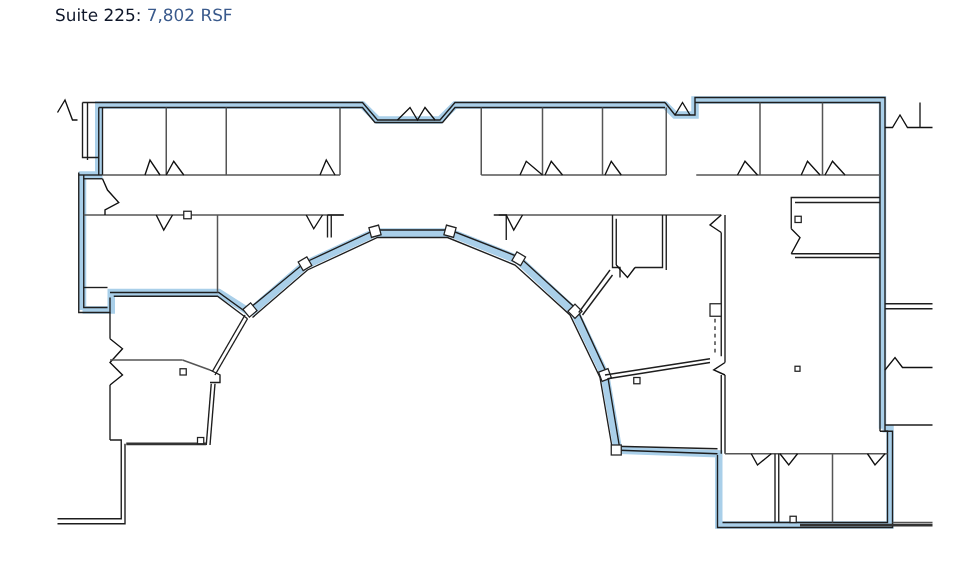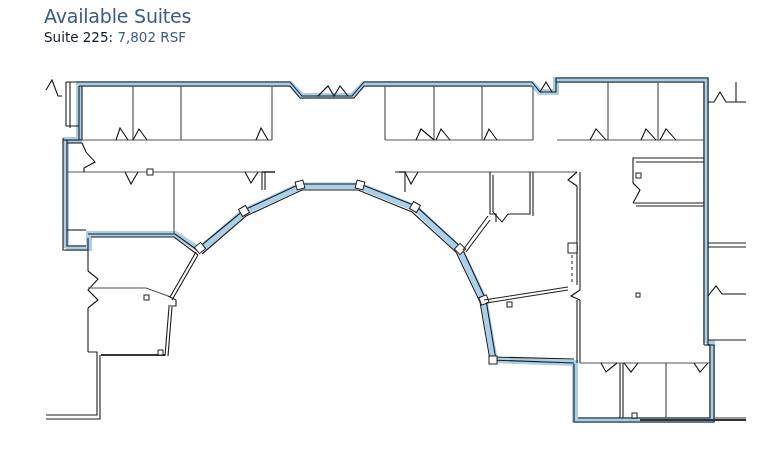--- a/index.html
+++ b/index.html
@@ -41,21 +41,20 @@
     .w  { fill: none; stroke: #1e1e1e; stroke-width: 1.1; }
     .wg { fill: none; stroke: #555; stroke-width: 1.2; }
     .wt { fill: none; stroke: #333; stroke-width: 2.2; }
     .d  { fill: none; stroke: #111; stroke-width: 1.1; }
     .col { fill: #fff; stroke: #222; stroke-width: 1; }
   </style>
 </head>
 <body>
 
 <div class="header">
-  <div class="title">Available Suites</div>
   <div class="subtitle">
     <span class="suite-name">Suite 225:</span>
     <span>7,802 RSF</span>
   </div>
 </div>
 
 <svg class="plan" width="777" height="450" viewBox="0 0 777 450" xmlns="http://www.w3.org/2000/svg">
 
   <g>
 

